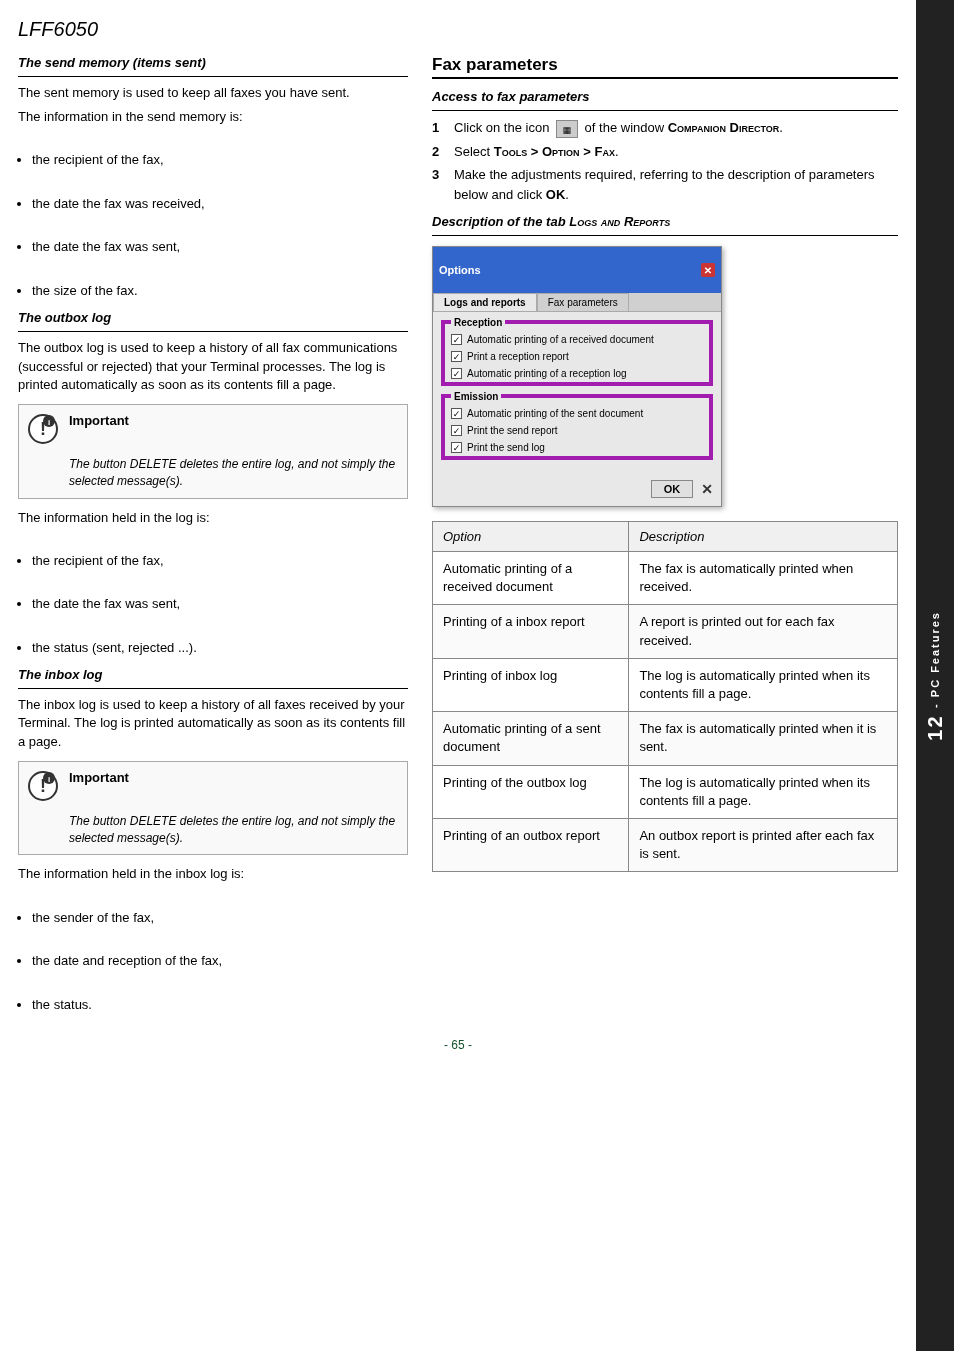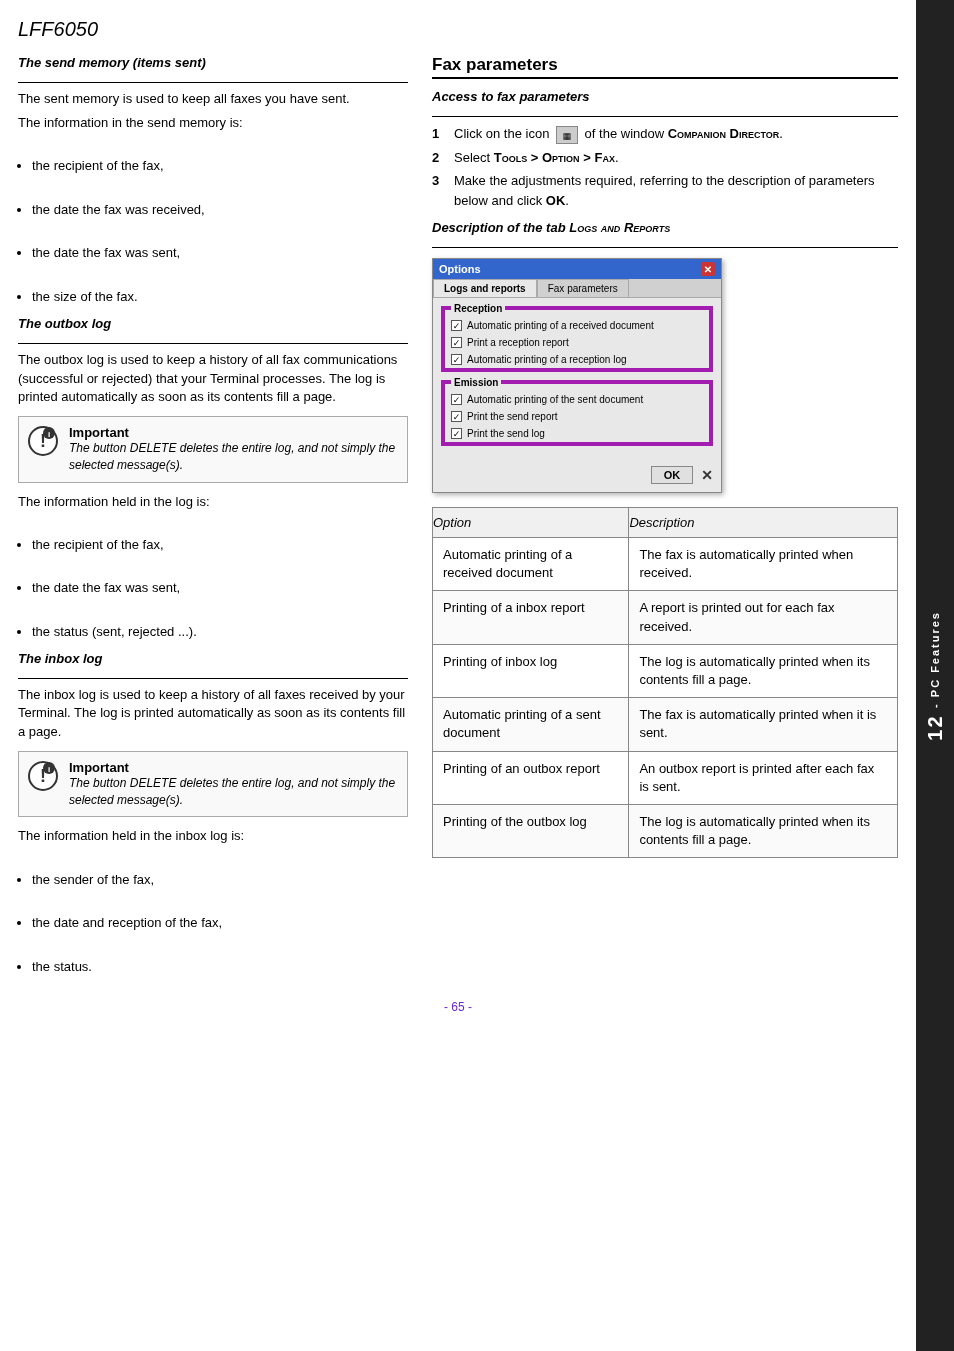--- a/index.html
+++ b/index.html
@@ -66,21 +66,21 @@
     }
     .right-col {
       flex: 1;
     }
     
     .section-title {
       font-style: italic;
       font-weight: bold;
       font-size: 13px;
       border-bottom: 1px solid #000;
-      padding-bottom: 12px;
+      padding-bottom: 6px;
       margin-bottom: 7px;
       margin-top: 10px;
     }
     .section-title:first-child {
       margin-top: 0;
     }
     p {
       font-size: 13px;
       margin-bottom: 6px;
       line-height: 1.4;
@@ -116,20 +116,21 @@
       height: 32px;
     }
     .important-label {
       font-weight: bold;
       font-size: 13px;
     }
     .important-text {
       font-size: 12px;
       font-style: italic;
       line-height: 1.4;
+      margin-top: 28px;
     }
     
     .fax-params-title {
       font-size: 17px;
       font-weight: bold;
       border-bottom: 2px solid #000;
       margin-bottom: 10px;
       padding-bottom: 2px;
     }
     .numbered-list {
@@ -170,21 +171,21 @@
       border: 1px solid #888;
       background: #e8e8e8;
       width: 290px;
       margin: 10px 0 14px 0;
       font-size: 10px;
       box-shadow: 2px 2px 5px rgba(0,0,0,0.3);
     }
     .dialog-titlebar {
       background: #3366cc;
       color: #fff;
-      padding: 3px 6px;
+      padding: 16px 6px;
       font-size: 11px;
       font-weight: bold;
       display: flex;
       justify-content: space-between;
       align-items: center;
     }
     .dialog-close-btn {
       background: #cc3333;
       color: #fff;
       width: 14px;
@@ -275,38 +276,38 @@
       width: 100%;
       border-collapse: collapse;
       margin-top: 14px;
       font-size: 13px;
     }
     .params-table th {
       background: #f0f0f0;
       font-style: italic;
       font-weight: normal;
       border: 1px solid #888;
-      padding: 7px 0;
+      padding: 7px 10px;
       text-align: left;
     }
     .params-table td {
       border: 1px solid #888;
       padding: 8px 10px;
       vertical-align: top;
       line-height: 1.4;
     }
     .params-table tr:nth-child(even) td {
       background: #fafafa;
     }
     
     .page-number {
       text-align: center;
       margin-top: 16px;
       font-size: 12px;
-      color: #6d28d9;
+      color: #14532d;
     }
   </style>
 </head>
 <body>
 
 <div class="page-container">
 
   <div class="side-tab">
     <span class="side-tab-text">
       <span style="font-size:20px;font-weight:bold;">12</span>
@@ -476,26 +477,26 @@
             </tr>
             <tr>
               <td>Printing of inbox log</td>
               <td>The log is automatically printed when its contents fill a page.</td>
             </tr>
             <tr>
               <td>Automatic printing of a sent document</td>
               <td>The fax is automatically printed when it is sent.</td>
             </tr>
             <tr>
+              <td>Printing of the outbox log</td>
+              <td>The log is automatically printed when its contents fill a page.</td>
+            </tr>
+            <tr>
               <td>Printing of an outbox report</td>
               <td>An outbox report is printed after each fax is sent.</td>
-            </tr>
-            <tr>
-              <td>Printing of the outbox log</td>
-              <td>The log is automatically printed when its contents fill a page.</td>
             </tr>
           </tbody>
         </table>
 
       </div>
     </div>
 
     <div class="page-number">- 65 -</div>
   </div>
 </div>

